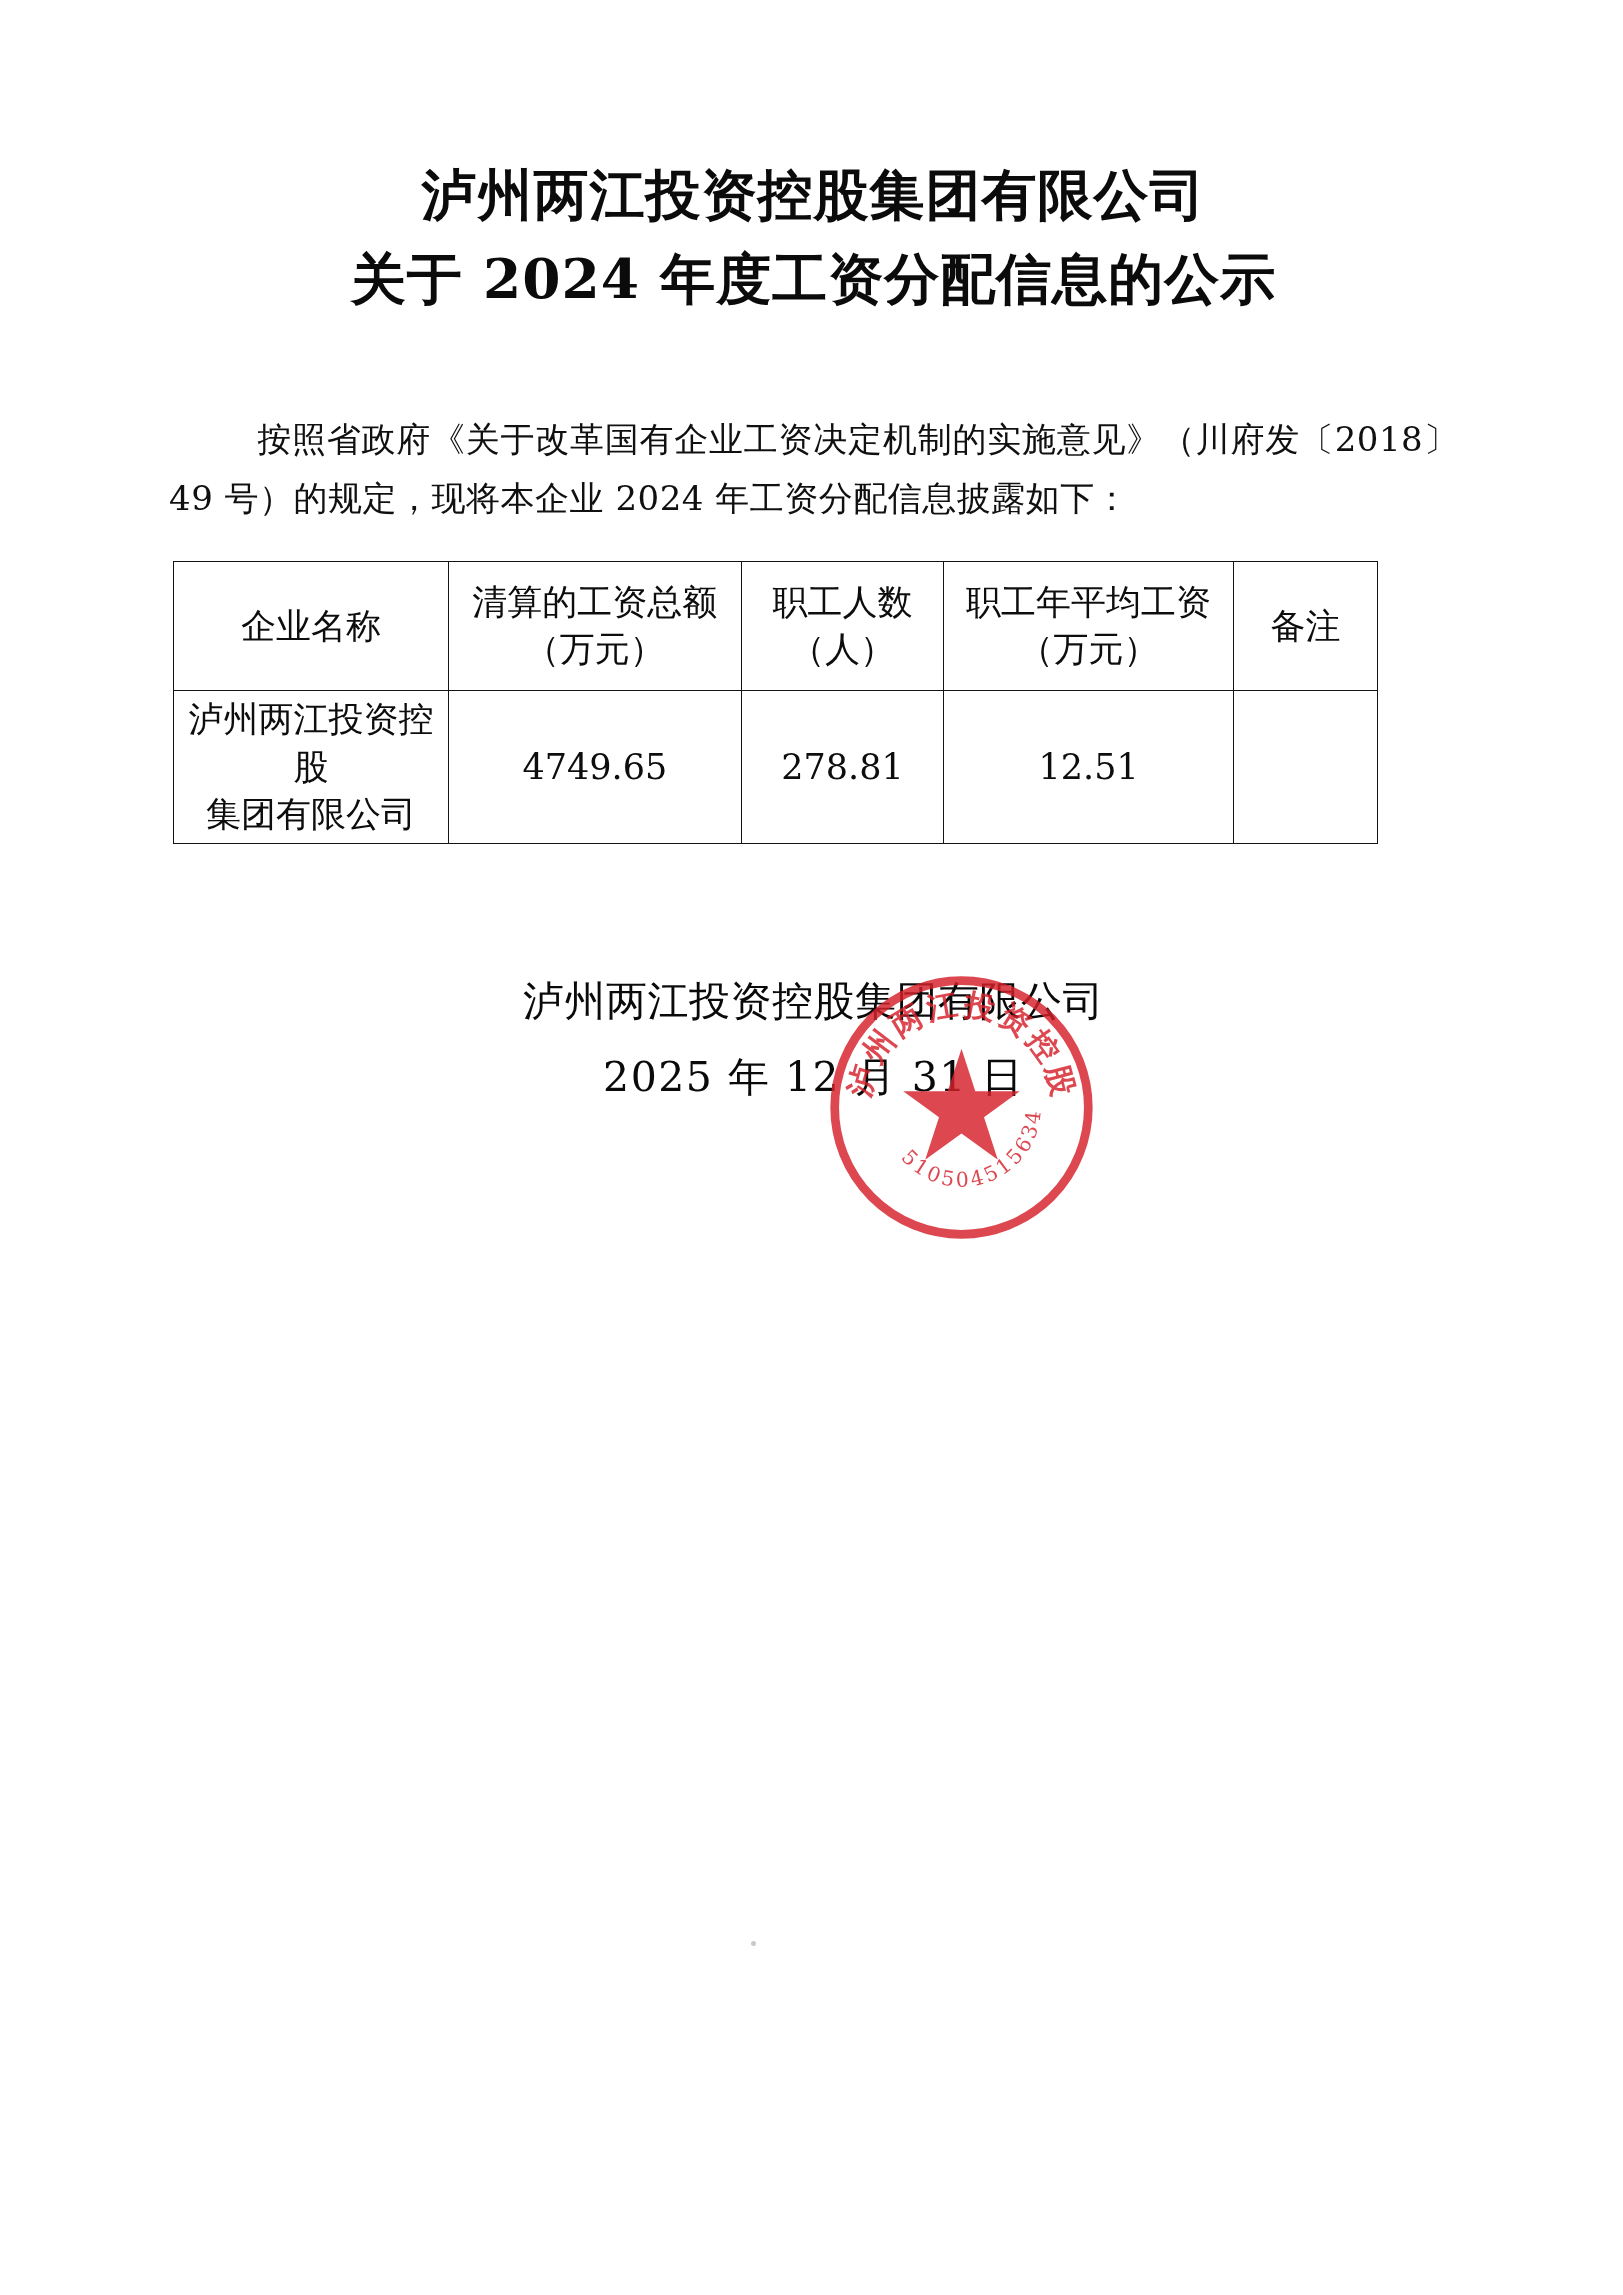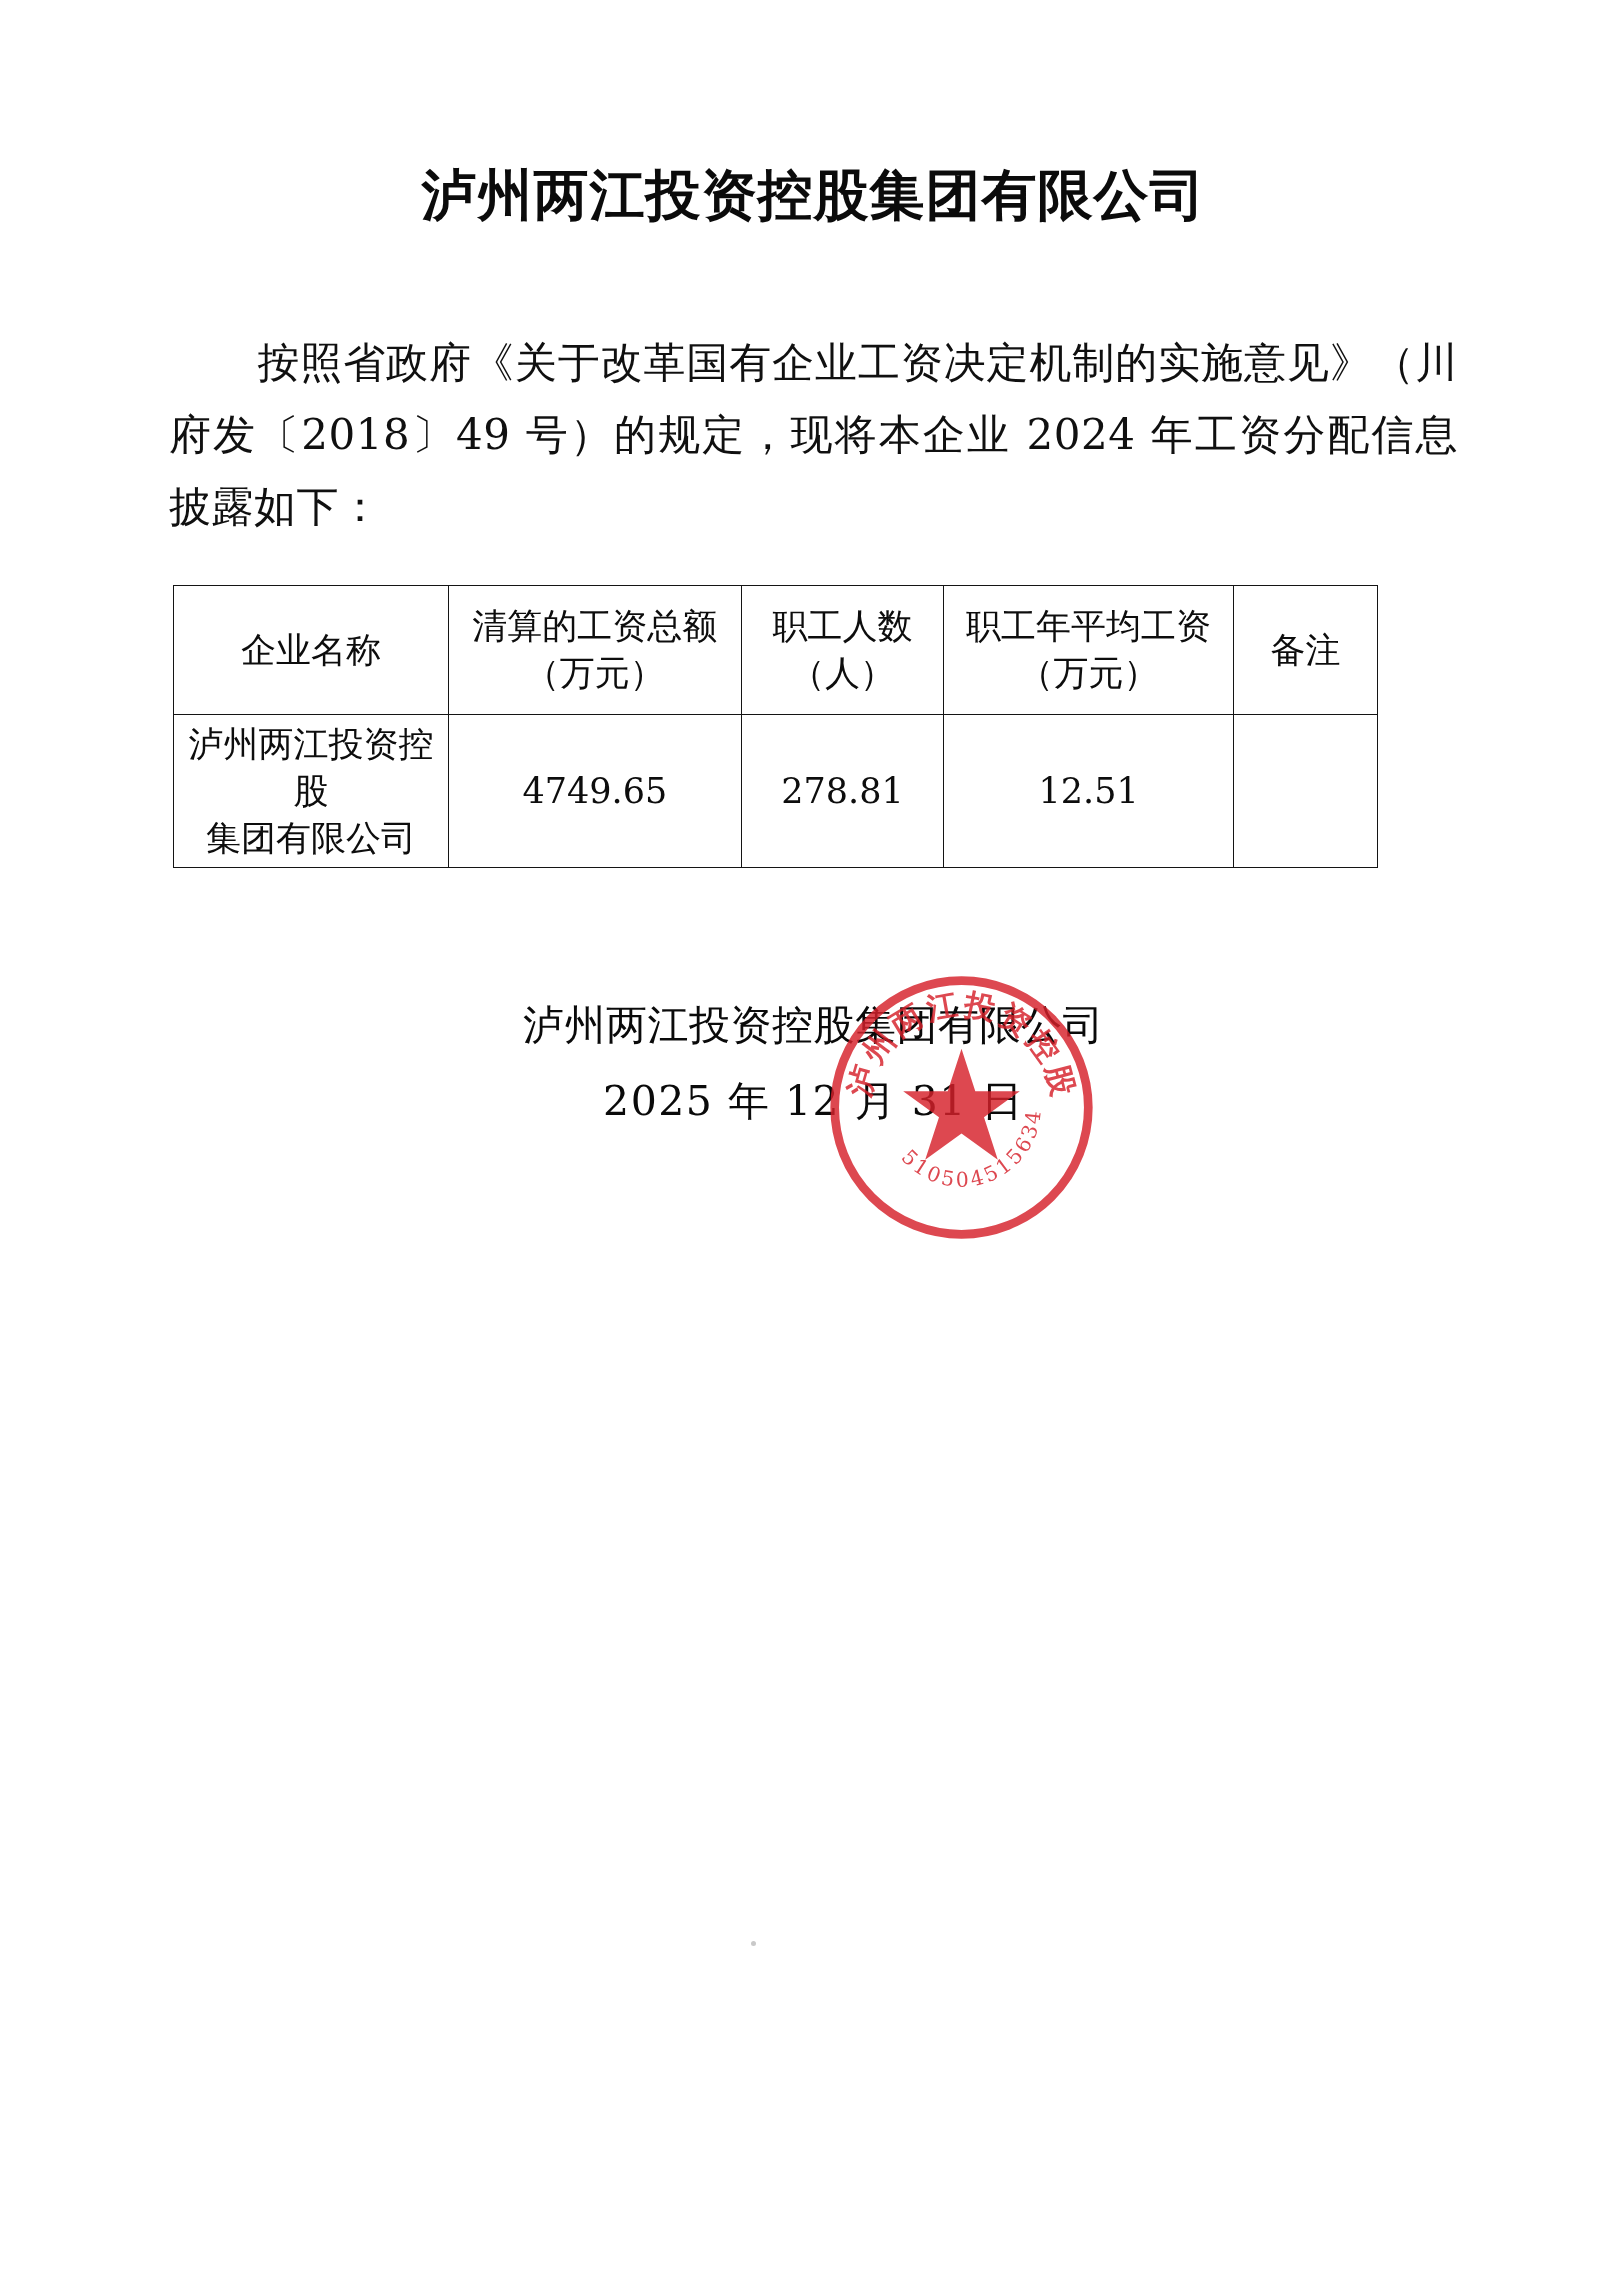--- a/index.html
+++ b/index.html
@@ -38,21 +38,21 @@
     line-height: 1.52;
     letter-spacing: 1px;
     color: #0b0b0b;
   }
   .doc-title .line {
     display: block;
     white-space: nowrap;
   }
   .body-text {
     margin-top: 90px;
-    font-size: 42px;
+    font-size: 34px;
     line-height: 1.72;
     text-align: justify;
     text-justify: inter-ideograph;
     letter-spacing: 0.5px;
     color: #101010;
   }
   .body-text .indent {
     display: inline-block;
     width: 88px;
   }
@@ -123,20 +123,21 @@
 </head>
 <body>
 
 <div class="page">
   <div class="paper-tint"></div>
 
   <div class="content">
 
     <div class="doc-title">
       <span class="line">泸州两江投资控股集团有限公司</span>
+      <span class="line">关于 2024 年度工资分配信息的公示</span>
     </div>
 
     <p class="body-text"><span class="indent"></span><span>按照省政府《关于改革国有企业工资决定机制的实施意见》（川府发〔2018〕49 号）的规定，现将本企业 2024 年工资分配信息披露如下：</span></p>
 
     <table class="wage-table">
       <thead>
         <tr>
           <td class="col-name">
             <span class="cell-two-line">
               <span>企业名称</span>

